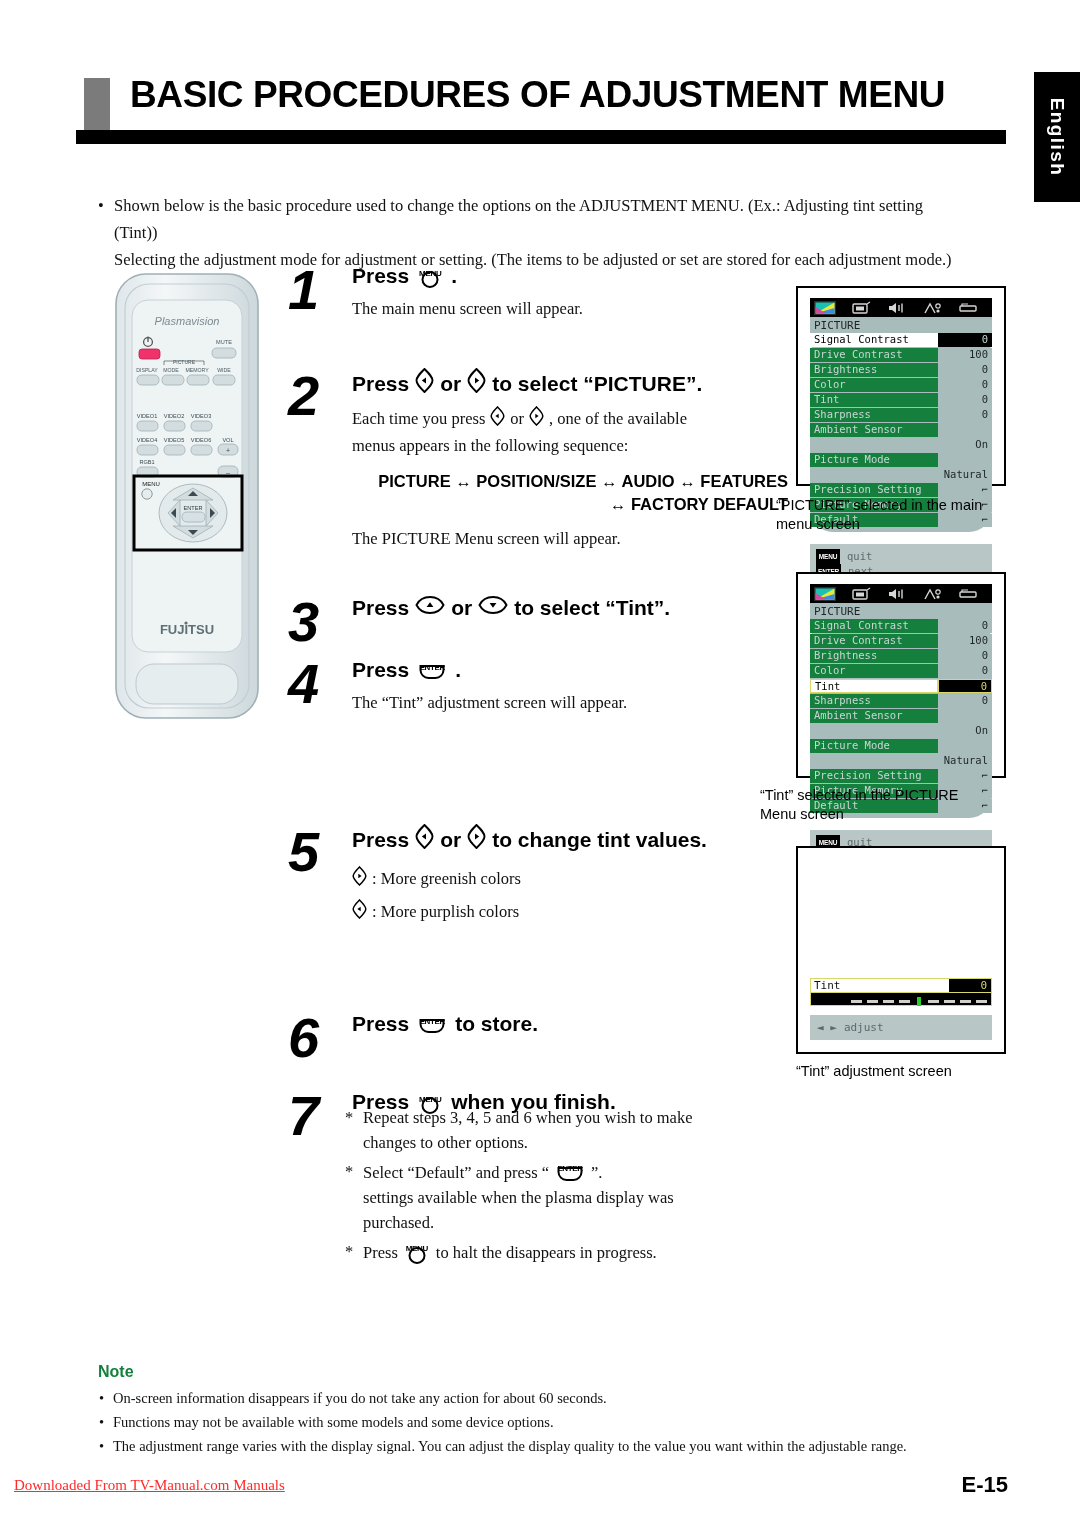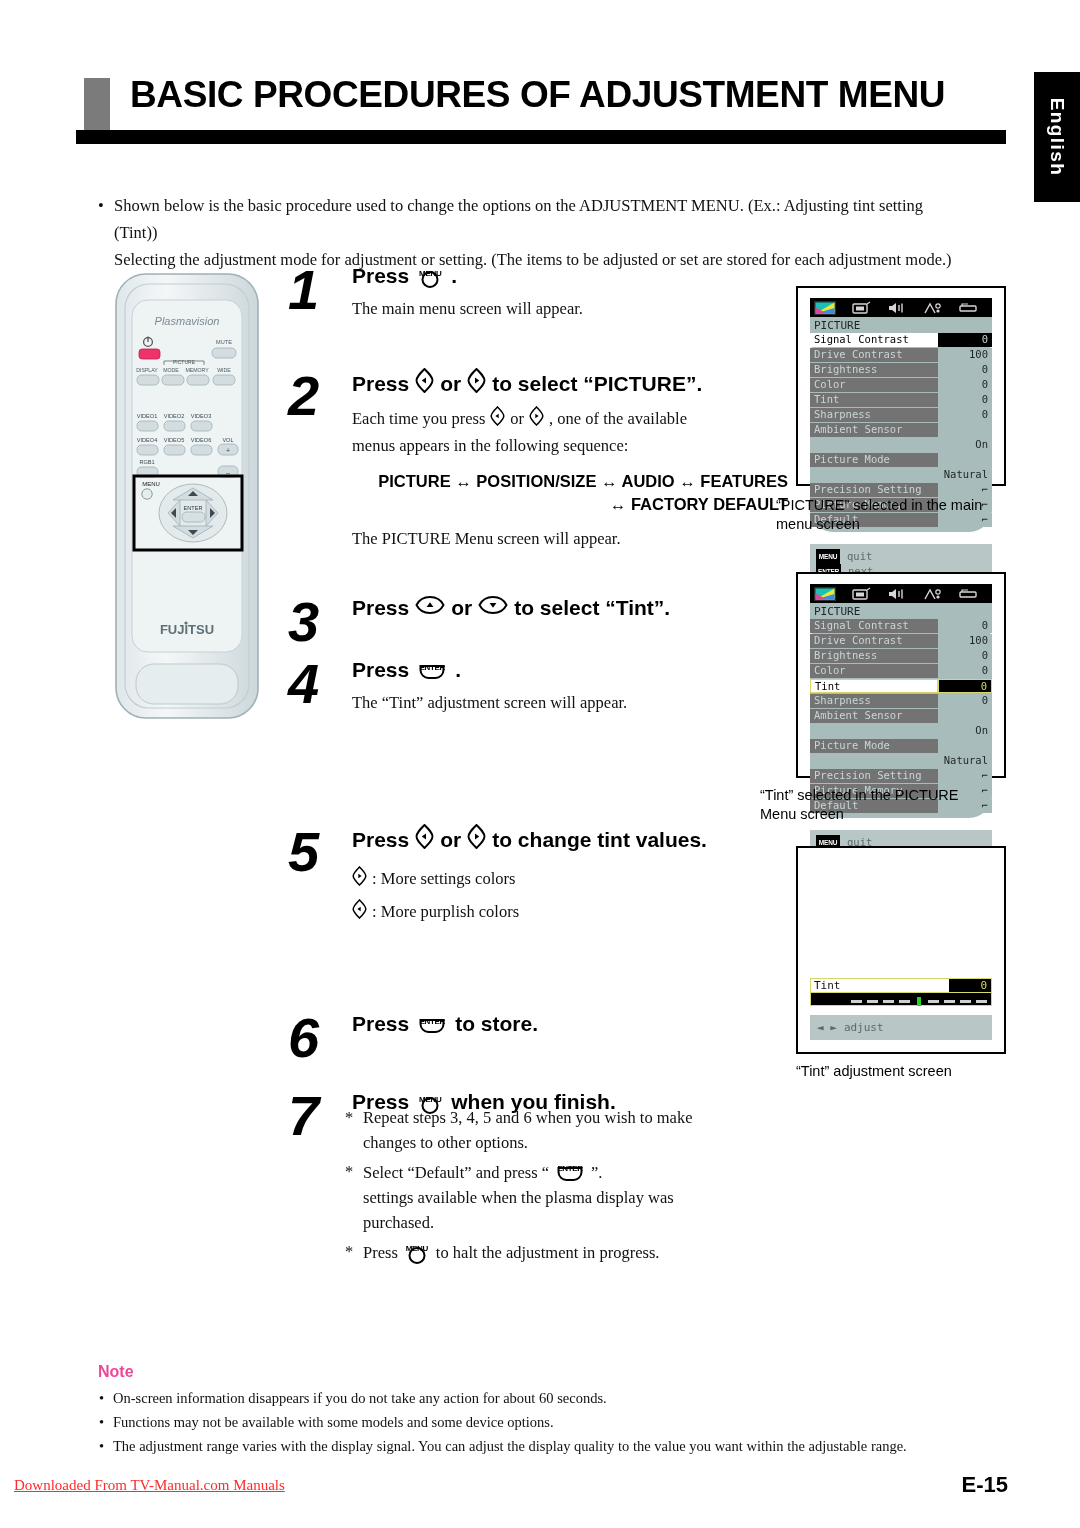--- a/index.html
+++ b/index.html
@@ -141,21 +141,21 @@
   .osd-icon { width: 22px; height: 14px; display: block; }
   .osd-title {
     background: #a9bcbc; color: #1d2525; font-family: "DejaVu Sans Mono", monospace;
     font-size: 11px; padding: 2px 4px 1px 4px; letter-spacing: 0px;
   }
   .osd-rows { background: #a9bcbc; padding: 0 0 4px 0; border-radius: 23px; }
   .osd-row {
     display: flex; height: 13.5px; align-items: stretch; margin-bottom: 1.5px;
   }
   .osd-row .name {
-    background: #737373; color: #c9d6d6; flex: 0 0 128px;
+    background: #15803d; color: #c9d6d6; flex: 0 0 128px;
     font-family: "DejaVu Sans Mono", monospace; font-size: 10.5px;
     padding-left: 4px; line-height: 13.5px; white-space: nowrap; overflow: hidden;
   }
   .osd-row .val {
     flex: 1; text-align: right; padding-right: 4px;
     font-family: "DejaVu Sans Mono", monospace; font-size: 10.5px;
     line-height: 13.5px; color: #1d2525; background: #a9bcbc;
   }
   .osd-row.dark-val .val { background: #000; color: #c9d6d6; }
   .osd-row.sel .name { background: #fff; color: #000; }
@@ -209,21 +209,21 @@
     position: absolute; left: 12px; right: 12px; bottom: 12px;
     background: #b9c6c6; padding: 6px 7px;
     font-family: "DejaVu Sans Mono", monospace; font-size: 11px; color: #5a6a6a;
   }
   .tint-foot .fr { display: flex; align-items: center; gap: 7px; }
 
   
   .note-wrap { position: absolute; left: 98px; top: 1363px; width: 890px; }
   .note-title {
     font-family: "Liberation Sans", sans-serif; font-weight: bold;
-    font-size: 16px; color: #ec4899; margin-bottom: 5px;
+    font-size: 16px; color: #15803d; margin-bottom: 5px;
   }
   .note-item {
     position: relative; padding-left: 15px; font-size: 14.5px;
     line-height: 24px; color: #111;
   }
   .note-item .bl { position: absolute; left: 1px; top: 0; }
 
   
   .dl-link {
     position: absolute; left: 14px; top: 1477px;
@@ -461,21 +461,21 @@
           <span>to change tint values.</span>
         </div>
 
         <div class="step-sub inline" style="margin-top:10px">
           <span class="btn-lr">
             <svg width="15" height="20" viewBox="0 0 19 25">
                 <path d="M9.5 1 C14.5 6 17.5 9 17.5 12.5 C17.5 16 14.5 19 9.5 24 C4.5 19 1.5 16 1.5 12.5 C1.5 9 4.5 6 9.5 1 Z" fill="#fff" stroke="#000" stroke-width="1.9"></path>
                 <path d="M8 9.6 L8 15.4 L12.2 12.5 Z" fill="#000"></path>
               </svg>
           </span>
-          <span>: More settings colors</span>
+          <span>: More greenish colors</span>
         </div>
         <div class="step-sub inline" style="margin-top:6px">
           <span class="btn-lr">
             <svg width="15" height="20" viewBox="0 0 19 25">
                 <path d="M9.5 1 C14.5 6 17.5 9 17.5 12.5 C17.5 16 14.5 19 9.5 24 C4.5 19 1.5 16 1.5 12.5 C1.5 9 4.5 6 9.5 1 Z" fill="#fff" stroke="#000" stroke-width="1.9"></path>
                 <path d="M11 9.6 L11 15.4 L6.8 12.5 Z" fill="#000"></path>
               </svg>
           </span>
           <span>: More purplish colors</span>
         </div>
@@ -533,21 +533,21 @@
     </div>
 
     <div class="nstar inline-row">
       <span class="st">*</span>
       <div class="row">
         <span>Press</span>
         <span class="btn-menu">
           <span class="lbl">MENU</span>
           <span class="circ"></span>
         </span>
-        <span>to halt the adjustment in progress.</span>
+        <span>to halt the disappears in progress.</span>
       </div>
     </div>
   </div>
 
   <div class="osd-panel" style="left:796px; top:286px; width:210px; height:200px;">
     <div class="osd-inner">
       <div class="osd-iconbar">
         <svg class="osd-icon" viewBox="0 0 22 14">
           <rect x="0" y="0" width="22" height="14" fill="#2b2b2b"></rect>
           <rect x="1.5" y="1.5" width="19" height="11" fill="#19c0b4"></rect>

